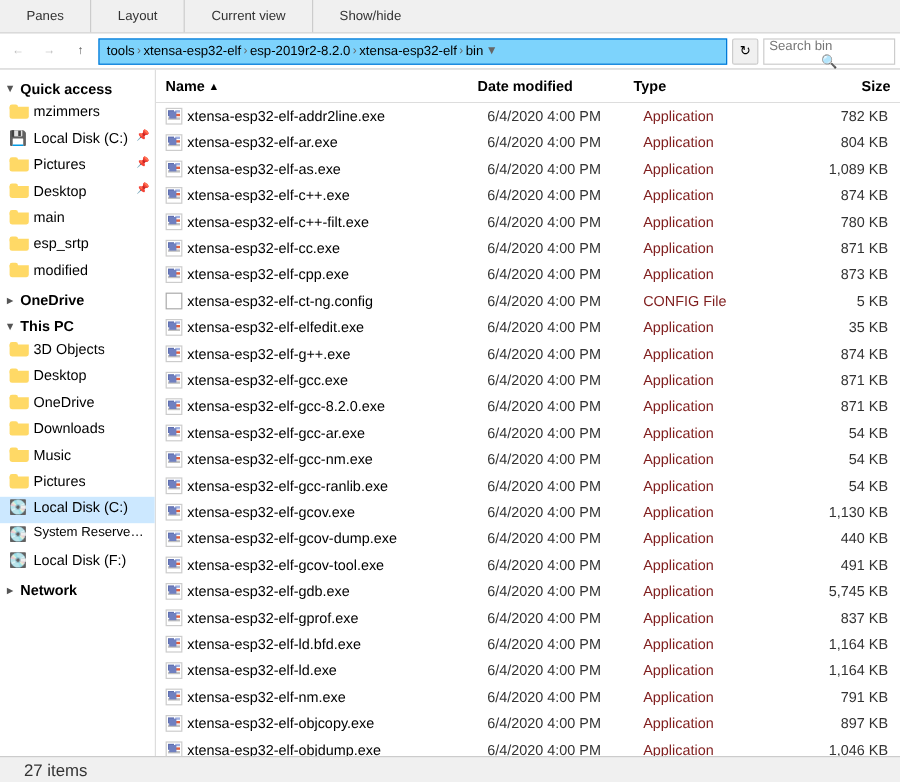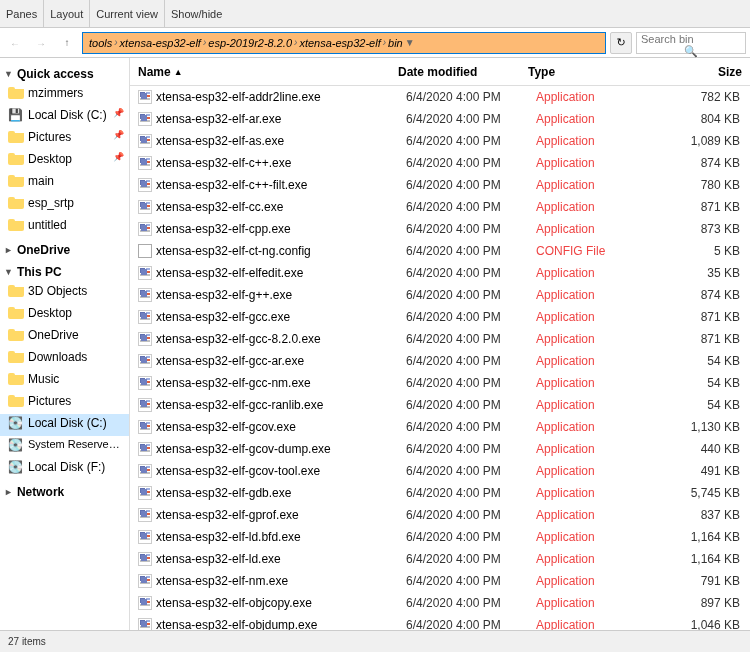--- a/index.html
+++ b/index.html
@@ -1,27 +1,27 @@
 <!DOCTYPE html>
 <html><head>
   <meta charset="utf-8">
   <style>
     * { box-sizing: border-box; margin: 0; padding: 0; }
     body { font-family: 'Segoe UI', Arial, sans-serif; font-size: 12px; background: #f0f0f0; color: #000; width: 750px; height: 652px; overflow: hidden; display: flex; flex-direction: column; }
 
     
     .toolbar { background: #f0f0f0; border-bottom: 1px solid #ccc; display: flex; align-items: stretch; height: 28px; }
-    .toolbar-section { display: flex; align-items: center; padding: 0 6px; border-right: 1px solid #ccc; font-size: 11px; color: #333; }
+    .toolbar-section { display: flex; align-items: center; padding: 0 22px; border-right: 1px solid #ccc; font-size: 11px; color: #333; }
     .toolbar-section:last-child { border-right: none; }
 
     
     .addressbar { background: #fff; border-bottom: 1px solid #ccc; display: flex; align-items: center; height: 30px; padding: 0 4px; gap: 4px; }
     .nav-btn { width: 22px; height: 22px; border: 1px solid transparent; background: transparent; cursor: pointer; display: flex; align-items: center; justify-content: center; font-size: 10px; color: #555; border-radius: 2px; }
     .nav-btn.disabled { color: #bbb; cursor: default; }
-    .breadcrumb-bar { flex: 1; height: 22px; border: 1px solid #0078d7; background: #fdba74; display: flex; align-items: center; padding: 0 6px; font-size: 11px; overflow: hidden; font-style: italic; }
+    .breadcrumb-bar { flex: 1; height: 22px; border: 1px solid #0078d7; background: #7dd3fc; display: flex; align-items: center; padding: 0 6px; font-size: 11px; overflow: hidden; }
     .breadcrumb-bar .crumb { color: #000; cursor: pointer; white-space: nowrap; }
     .breadcrumb-bar .sep { margin: 0 2px; color: #666; font-size: 10px; }
     .refresh-btn { width: 22px; height: 22px; border: 1px solid #ccc; background: #f0f0f0; cursor: pointer; display: flex; align-items: center; justify-content: center; font-size: 11px; border-radius: 2px; }
     .search-box { width: 110px; height: 22px; border: 1px solid #ccc; display: flex; align-items: center; padding: 0 4px; background: #fff; font-size: 11px; color: #888; flex-direction: column; }
     .search-box input { border: none; outline: none; width: 100%; font-size: 11px; color: #333; background: transparent; }
 
     
     .main-area { display: flex; flex: 1; overflow: hidden; }
 
     
@@ -38,25 +38,25 @@
     .col-headers { display: flex; align-items: center; background: #fff; border-bottom: 1px solid #ddd; padding: 0 0 0 130px; height: 28px; position: relative; }
     .col-header { font-size: 12px; font-weight: 600; padding: 0 8px; height: 100%; display: flex; align-items: center; cursor: pointer; user-select: none; flex-shrink: 0; }
     .col-header .sort-arrow { margin-left: 3px; font-size: 9px; }
 
     
     .file-area { display: flex; flex-direction: column; flex: 1; overflow: hidden; }
     .file-list { flex: 1; overflow-y: auto; background: #fff; }
     .file-row { display: flex; align-items: center; height: 22px; padding: 0 0; font-size: 12px; cursor: pointer; }
     .file-name-cell { width: 250px; min-width: 250px; padding-right: 8px; overflow: hidden; text-overflow: ellipsis; white-space: nowrap; }
     .file-date-cell { width: 130px; min-width: 130px; color: #333; white-space: nowrap; }
-    .file-type-cell { width: 140px; min-width: 140px; color: #ef4444; white-space: nowrap; }
+    .file-type-cell { width: 140px; min-width: 140px; color: #7f1d1d; white-space: nowrap; }
     .file-size-cell { width: 80px; min-width: 80px; text-align: right; padding-right: 16px; color: #333; white-space: nowrap; }
 
     
-    .statusbar { height: 22px; background: #f0f0f0; border-top: 1px solid #ccc; display: flex; align-items: center; padding: 0 8px; font-size: 10px; color: #333; gap: 16px; }
+    .statusbar { height: 22px; background: #f0f0f0; border-top: 1px solid #ccc; display: flex; align-items: center; padding: 0 20px; font-size: 14px; color: #333; gap: 16px; }
 
     
     .folder-icon { display: inline-block; width: 16px; height: 13px; position: relative; }
     .folder-icon::before { content: ''; position: absolute; top: 3px; left: 0; width: 16px; height: 10px; background: #FFD966; border-radius: 0 0 2px 2px; }
     .folder-icon::after { content: ''; position: absolute; top: 1px; left: 0; width: 7px; height: 4px; background: #FFD966; border-radius: 2px 2px 0 0; }
 
     
     .exe-icon { display: inline-block; width: 14px; height: 14px; background: #fff; border: 1px solid #ccc; position: relative; }
     .exe-icon::after { content: ''; position: absolute; top: 2px; left: 2px; width: 6px; height: 6px; background: #7080c0; }
 
@@ -139,21 +139,21 @@
     <div class="sidebar-item">
       <span class="icon folder-icon"></span>
       <span class="label">main</span>
     </div>
     <div class="sidebar-item">
       <span class="icon folder-icon"></span>
       <span class="label">esp_srtp</span>
     </div>
     <div class="sidebar-item">
       <span class="icon folder-icon"></span>
-      <span class="label">untitled</span>
+      <span class="label">modified</span>
     </div>
 
     <div class="sidebar-section-header">
       <span class="arrow">►</span>
       <span>OneDrive</span>
     </div>
 
     <div class="sidebar-section-header">
       <span class="arrow">▼</span>
       <span>This PC</span>

